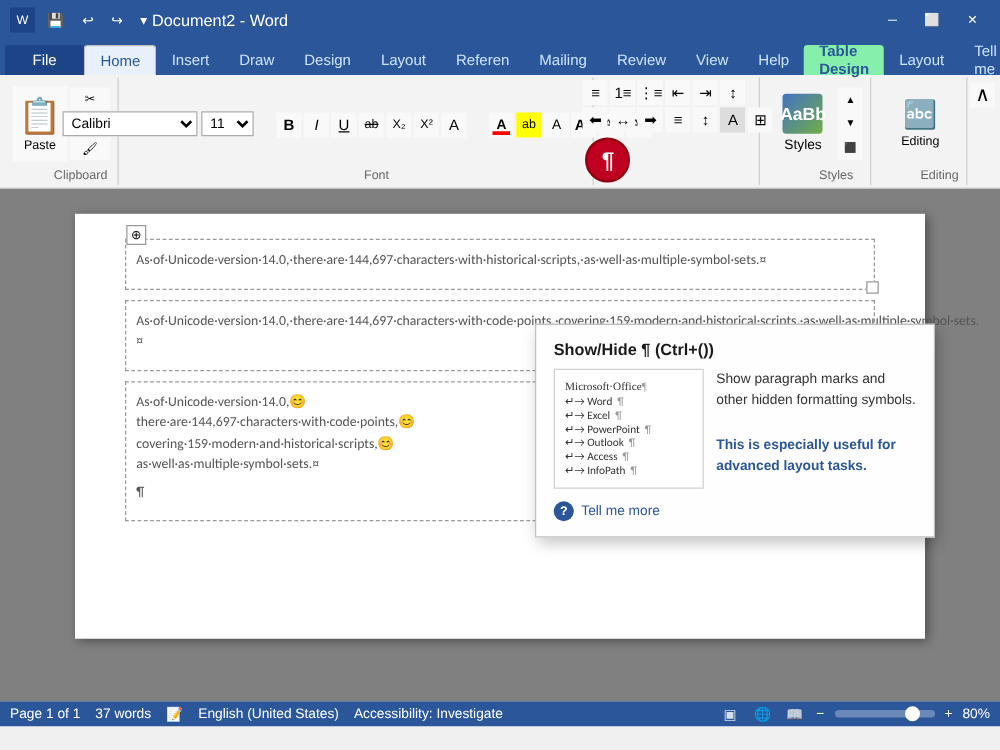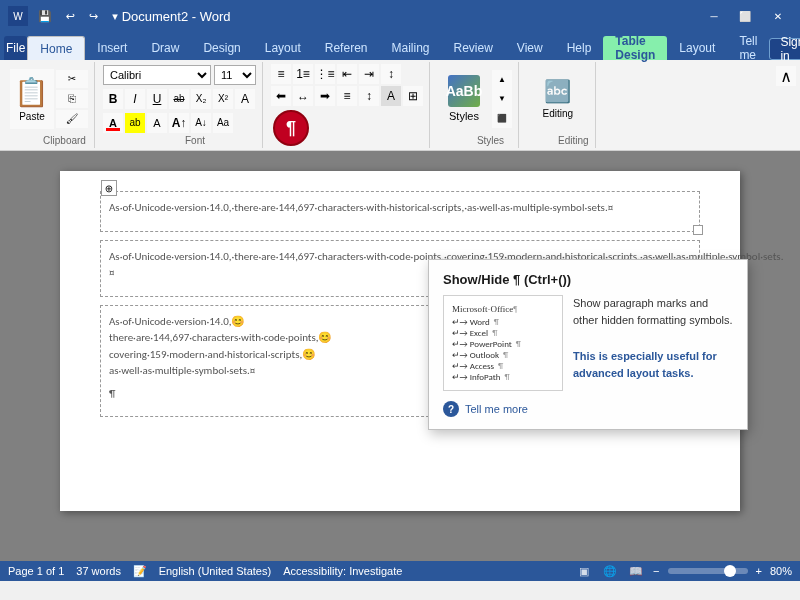--- a/index.html
+++ b/index.html
@@ -231,21 +231,21 @@
   </div>
   <div class="title-bar-center">Document2 - Word</div>
   <div class="title-bar-right">
     <div class="win-btn">─</div>
     <div class="win-btn">⬜</div>
     <div class="win-btn close">✕</div>
   </div>
 </div>
 
 <div class="tab-bar">
-  <div class="tab" style="background:#1e4488; color:white; font-size:12px; padding:4px 2px;">
+  <div class="tab" style="background:#1e4488; color:white; font-size:12px; padding:4px 22px;">
     <span>File</span>
   </div>
   <div class="tab home-tab">
     <span>Home</span>
   </div>
   <div class="tab">
     <span>Insert</span>
   </div>
   <div class="tab">
     <span>Draw</span>
@@ -304,21 +304,21 @@
           </div>
           <div class="ribbon-small-btn">
             <span>🖌</span>
           </div>
         </div>
       </div>
       <div class="ribbon-group-label">Clipboard</div>
     </div>
 
     <div class="ribbon-group" style="min-width:160px;">
-      <div style="display:flex; flex-direction:column; gap:2px; flex:1; justify-content:center;">
+      <div style="display:flex; flex-direction:row; gap:18px; flex:1; justify-content:center;">
         <div class="font-row">
           <select class="font-select">
             <option>Calibri</option>
           </select>
           <select class="font-size-select">
             <option>11</option>
           </select>
         </div>
         <div class="font-row2">
           <div class="fmt-btn">

